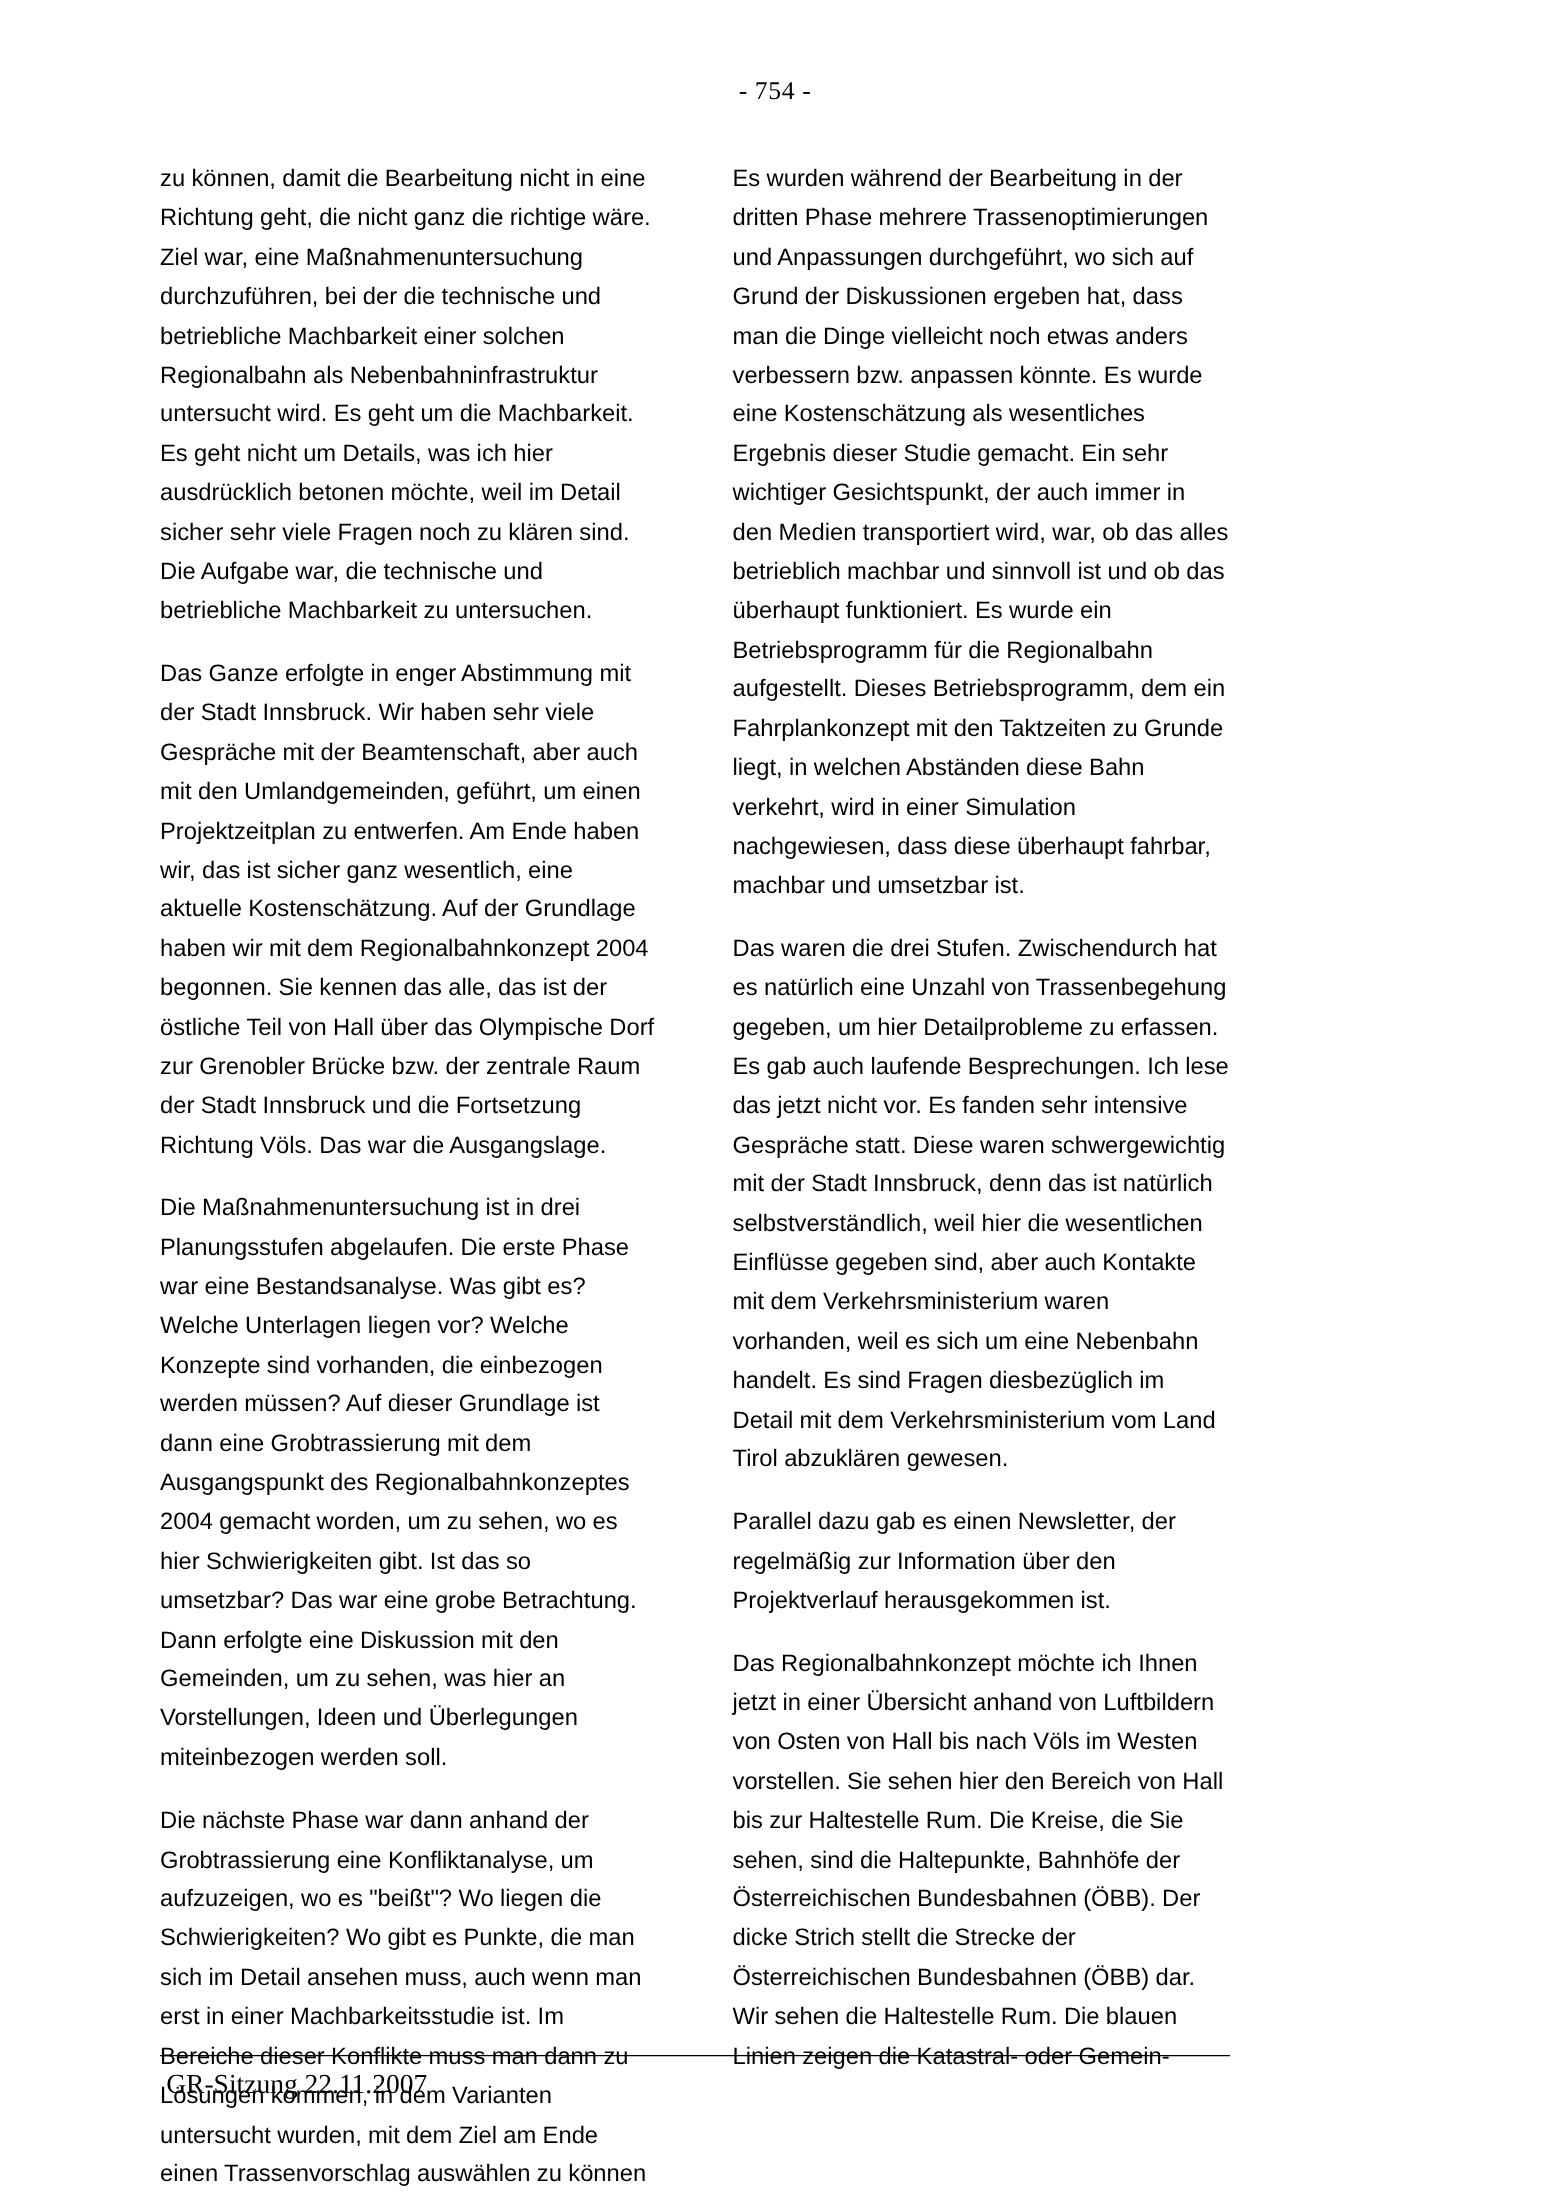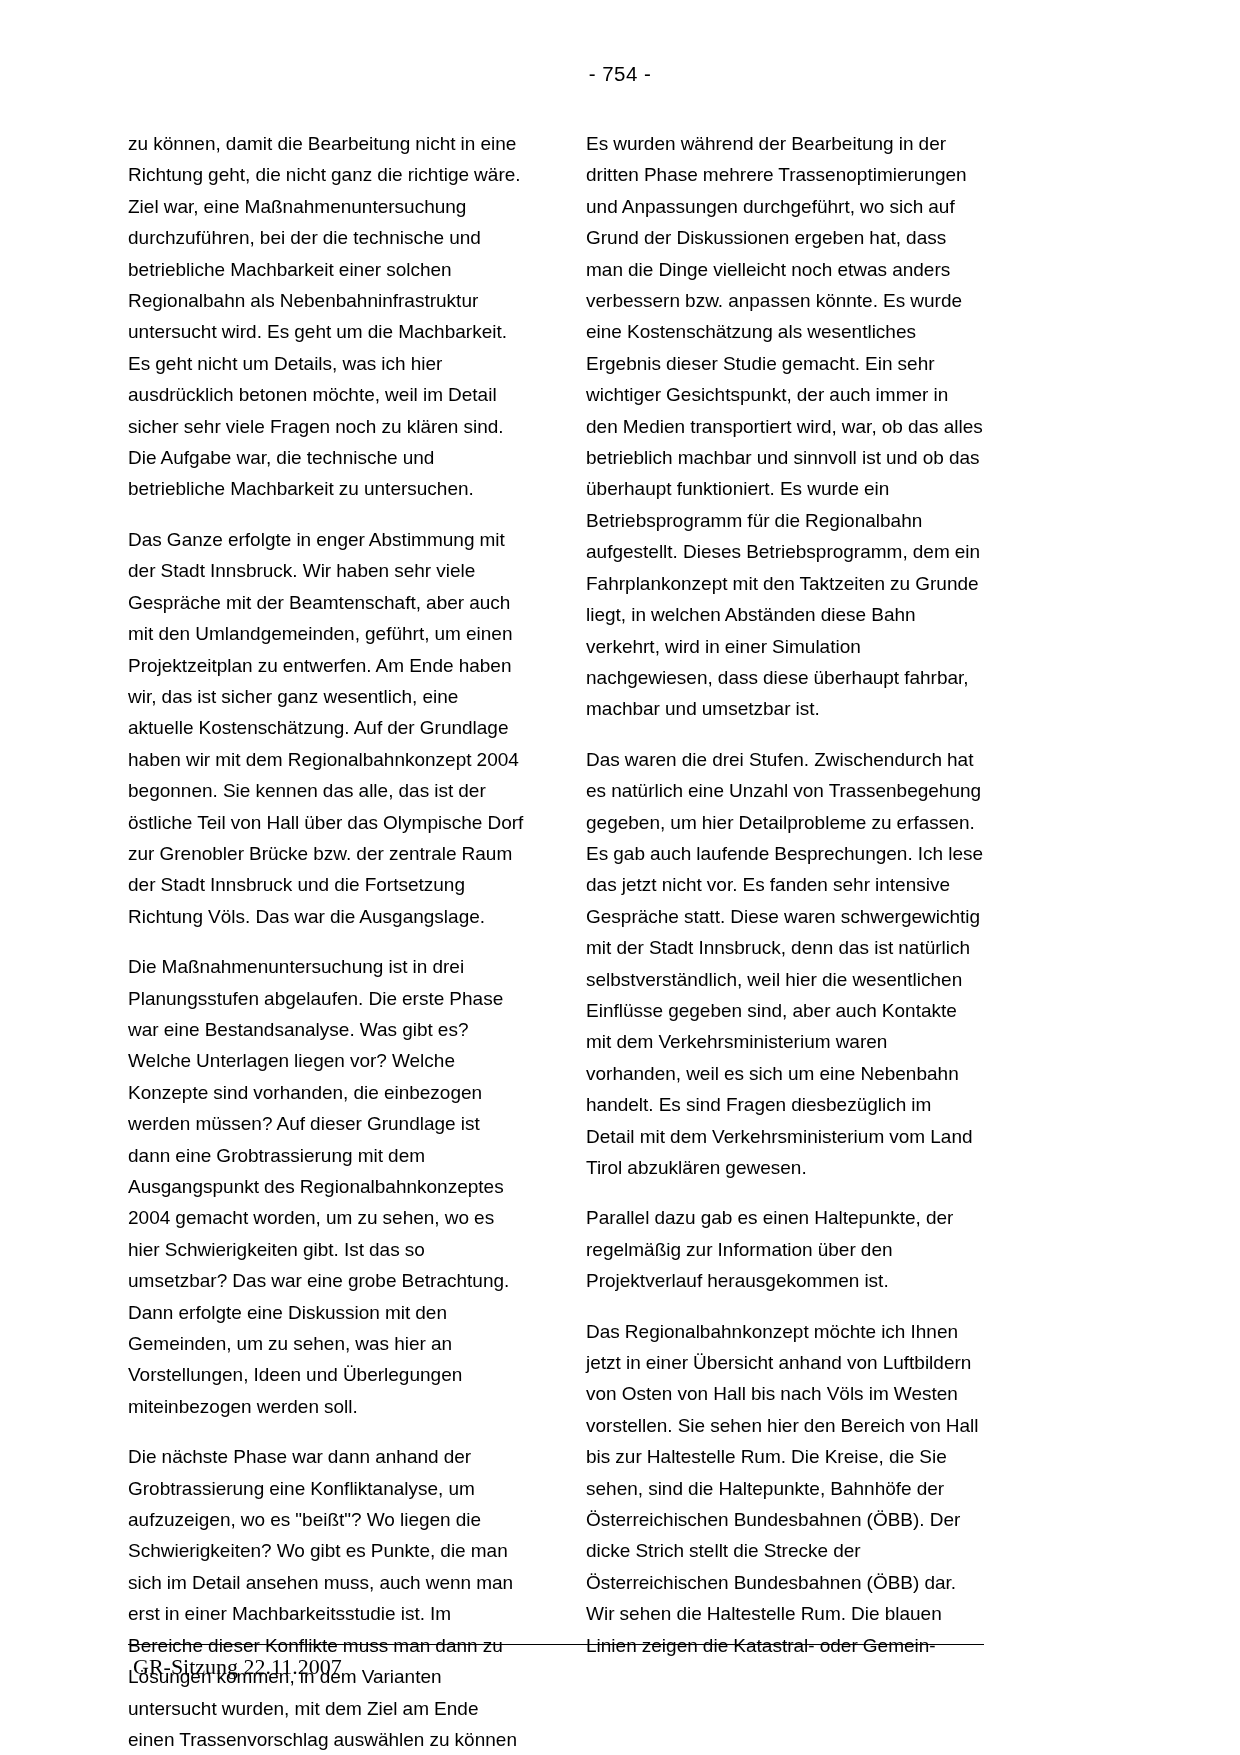--- a/index.html
+++ b/index.html
@@ -23,20 +23,21 @@
     box-sizing: border-box;
   }
   .page-number {
     position: absolute;
     top: 62px;
     left: 0;
     width: 1240px;
     text-align: center;
     font-size: 20.5px;
     letter-spacing: 0.5px;
+    font-family: Liberation Serif, serif;
   }
   .columns {
     position: absolute;
     top: 128px;
     left: 128px;
     width: 856px;
     display: flex;
     gap: 60px;
   }
   .col {
@@ -77,21 +78,21 @@
     <div class="col">
       <p>zu können, damit die Bearbeitung nicht in eine Richtung geht, die nicht ganz die richtige wäre. Ziel war, eine Maßnahmenuntersuchung durchzuführen, bei der die technische und betriebliche Machbarkeit einer solchen Regionalbahn als Nebenbahninfrastruktur untersucht wird. Es geht um die Machbarkeit. Es geht nicht um Details, was ich hier ausdrücklich betonen möchte, weil im Detail sicher sehr viele Fragen noch zu klären sind. Die Aufgabe war, die technische und betriebliche Machbarkeit zu untersuchen.</p>
       <p>Das Ganze erfolgte in enger Abstimmung mit der Stadt Innsbruck. Wir haben sehr viele Gespräche mit der Beamtenschaft, aber auch mit den Umlandgemeinden, geführt, um einen Projektzeitplan zu entwerfen. Am Ende haben wir, das ist sicher ganz wesentlich, eine aktuelle Kostenschätzung. Auf der Grundlage haben wir mit dem Regionalbahnkonzept 2004 begonnen. Sie kennen das alle, das ist der östliche Teil von Hall über das Olympische Dorf zur Grenobler Brücke bzw. der zentrale Raum der Stadt Innsbruck und die Fortsetzung Richtung Völs. Das war die Ausgangslage.</p>
       <p>Die Maßnahmenuntersuchung ist in drei Planungsstufen abgelaufen. Die erste Phase war eine Bestandsanalyse. Was gibt es? Welche Unterlagen liegen vor? Welche Konzepte sind vorhanden, die einbezogen werden müssen? Auf dieser Grundlage ist dann eine Grobtrassierung mit dem Ausgangspunkt des Regionalbahnkonzeptes 2004 gemacht worden, um zu sehen, wo es hier Schwierigkeiten gibt. Ist das so umsetzbar? Das war eine grobe Betrachtung. Dann erfolgte eine Diskussion mit den Gemeinden, um zu sehen, was hier an Vorstellungen, Ideen und Überlegungen miteinbezogen werden soll.</p>
       <p>Die nächste Phase war dann anhand der Grobtrassierung eine Konfliktanalyse, um aufzuzeigen, wo es "beißt"? Wo liegen die Schwierigkeiten? Wo gibt es Punkte, die man sich im Detail ansehen muss, auch wenn man erst in einer Machbarkeitsstudie ist. Im Bereiche dieser Konflikte muss man dann zu Lösungen kommen, in dem Varianten untersucht wurden, mit dem Ziel am Ende einen Trassenvorschlag auswählen zu können und diesen Trassenvorschlag dem Schlussbericht zu</p>
     </div>
 
     <div class="col">
       <p>Es wurden während der Bearbeitung in der dritten Phase mehrere Trassenoptimierungen und Anpassungen durchgeführt, wo sich auf Grund der Diskussionen ergeben hat, dass man die Dinge vielleicht noch etwas anders verbessern bzw. anpassen könnte. Es wurde eine Kostenschätzung als wesentliches Ergebnis dieser Studie gemacht. Ein sehr wichtiger Gesichtspunkt, der auch immer in den Medien transportiert wird, war, ob das alles betrieblich machbar und sinnvoll ist und ob das überhaupt funktioniert. Es wurde ein Betriebsprogramm für die Regionalbahn aufgestellt. Dieses Betriebsprogramm, dem ein Fahrplankonzept mit den Taktzeiten zu Grunde liegt, in welchen Abständen diese Bahn verkehrt, wird in einer Simulation nachgewiesen, dass diese überhaupt fahrbar, machbar und umsetzbar ist.</p>
       <p>Das waren die drei Stufen. Zwischendurch hat es natürlich eine Unzahl von Trassenbegehung gegeben, um hier Detailprobleme zu erfassen. Es gab auch laufende Besprechungen. Ich lese das jetzt nicht vor. Es fanden sehr intensive Gespräche statt. Diese waren schwergewichtig mit der Stadt Innsbruck, denn das ist natürlich selbstverständlich, weil hier die wesentlichen Einflüsse gegeben sind, aber auch Kontakte mit dem Verkehrsministerium waren vorhanden, weil es sich um eine Nebenbahn handelt. Es sind Fragen diesbezüglich im Detail mit dem Verkehrsministerium vom Land Tirol abzuklären gewesen.</p>
-      <p>Parallel dazu gab es einen Haltepunkte, der regelmäßig zur Information über den Projektverlauf herausgekommen ist.</p>
+      <p>Parallel dazu gab es einen Newsletter, der regelmäßig zur Information über den Projektverlauf herausgekommen ist.</p>
       <p>Das Regionalbahnkonzept möchte ich Ihnen jetzt in einer Übersicht anhand von Luftbildern von Osten von Hall bis nach Völs im Westen vorstellen. Sie sehen hier den Bereich von Hall bis zur Haltestelle Rum. Die Kreise, die Sie sehen, sind die Haltepunkte, Bahnhöfe der Österreichischen Bundesbahnen (ÖBB). Der dicke Strich stellt die Strecke der Österreichischen Bundesbahnen (ÖBB) dar. Wir sehen die Haltestelle Rum. Die blauen Linien zeigen die Katastral- oder Gemein-</p>
     </div>
 
   </div>
 
   <div class="footer-rule"></div>
   <div class="footer-text">GR-Sitzung 22.11.2007</div>
 
 </div>
 

